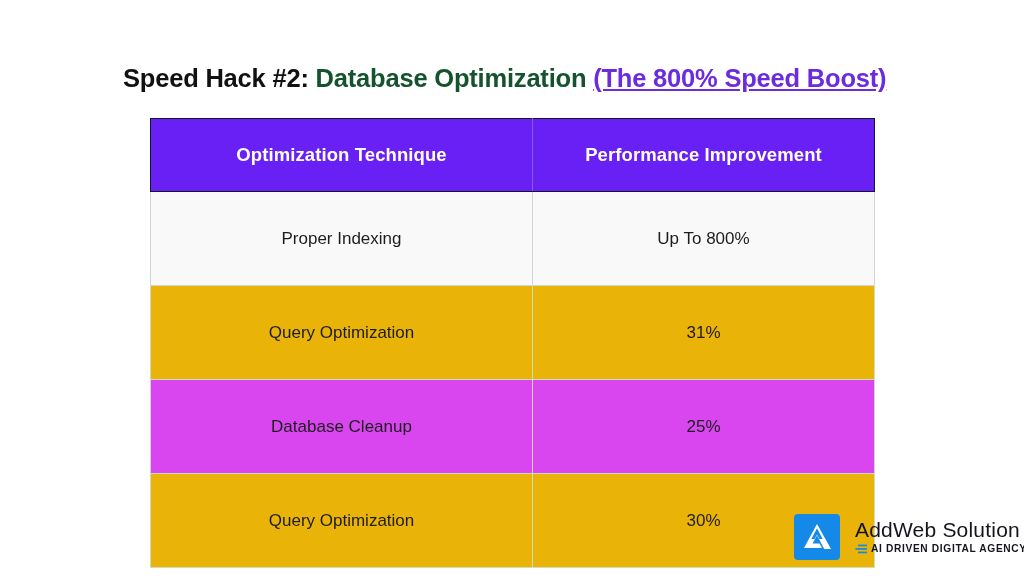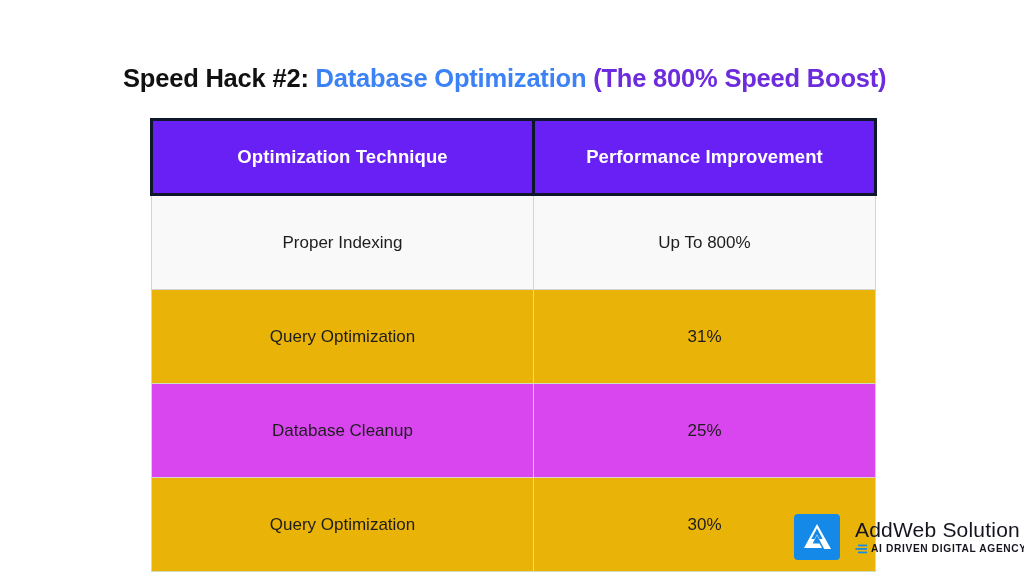--- a/index.html
+++ b/index.html
@@ -21,22 +21,22 @@
     position: absolute;
     left: 80px;
     top: 46px;
     font-size: 25.5px;
     font-weight: bold;
     letter-spacing: -0.2px;
     white-space: nowrap;
     line-height: 1.2;
   }
   #slide-title .t-black   { color: #111111; margin-left: 43px; }
-  #slide-title .t-dark    { color: #3b82f6; text-align: center; }
-  #slide-title .t-purple  { color: #6c2bdd; }
+  #slide-title .t-dark    { color: #14532d; text-align: center; }
+  #slide-title .t-purple  { color: #6c2bdd; text-decoration: underline; }
 
   
   #perf-table {
     position: absolute;
     left: 150px;
     top: 118px;
     width: 724px;
     border-collapse: collapse;
     table-layout: fixed;
   }
@@ -44,21 +44,21 @@
   #perf-table col.c2 { width: 342px; }
 
   #perf-table th {
     background: #6820f5;
     color: #ffffff;
     font-size: 18.5px;
     font-weight: bold;
     height: 72px;
     text-align: center;
     vertical-align: middle;
-    border: 3px solid #0f172a;
+    border: 1px solid #0f172a;
     letter-spacing: 0.1px;
     padding: 0;
   }
   #perf-table th.th-left  { border-right: 1px solid #8b55f7; }
 
   #perf-table td {
     height: 77px;
     text-align: center;
     vertical-align: middle;
     font-size: 17px;

